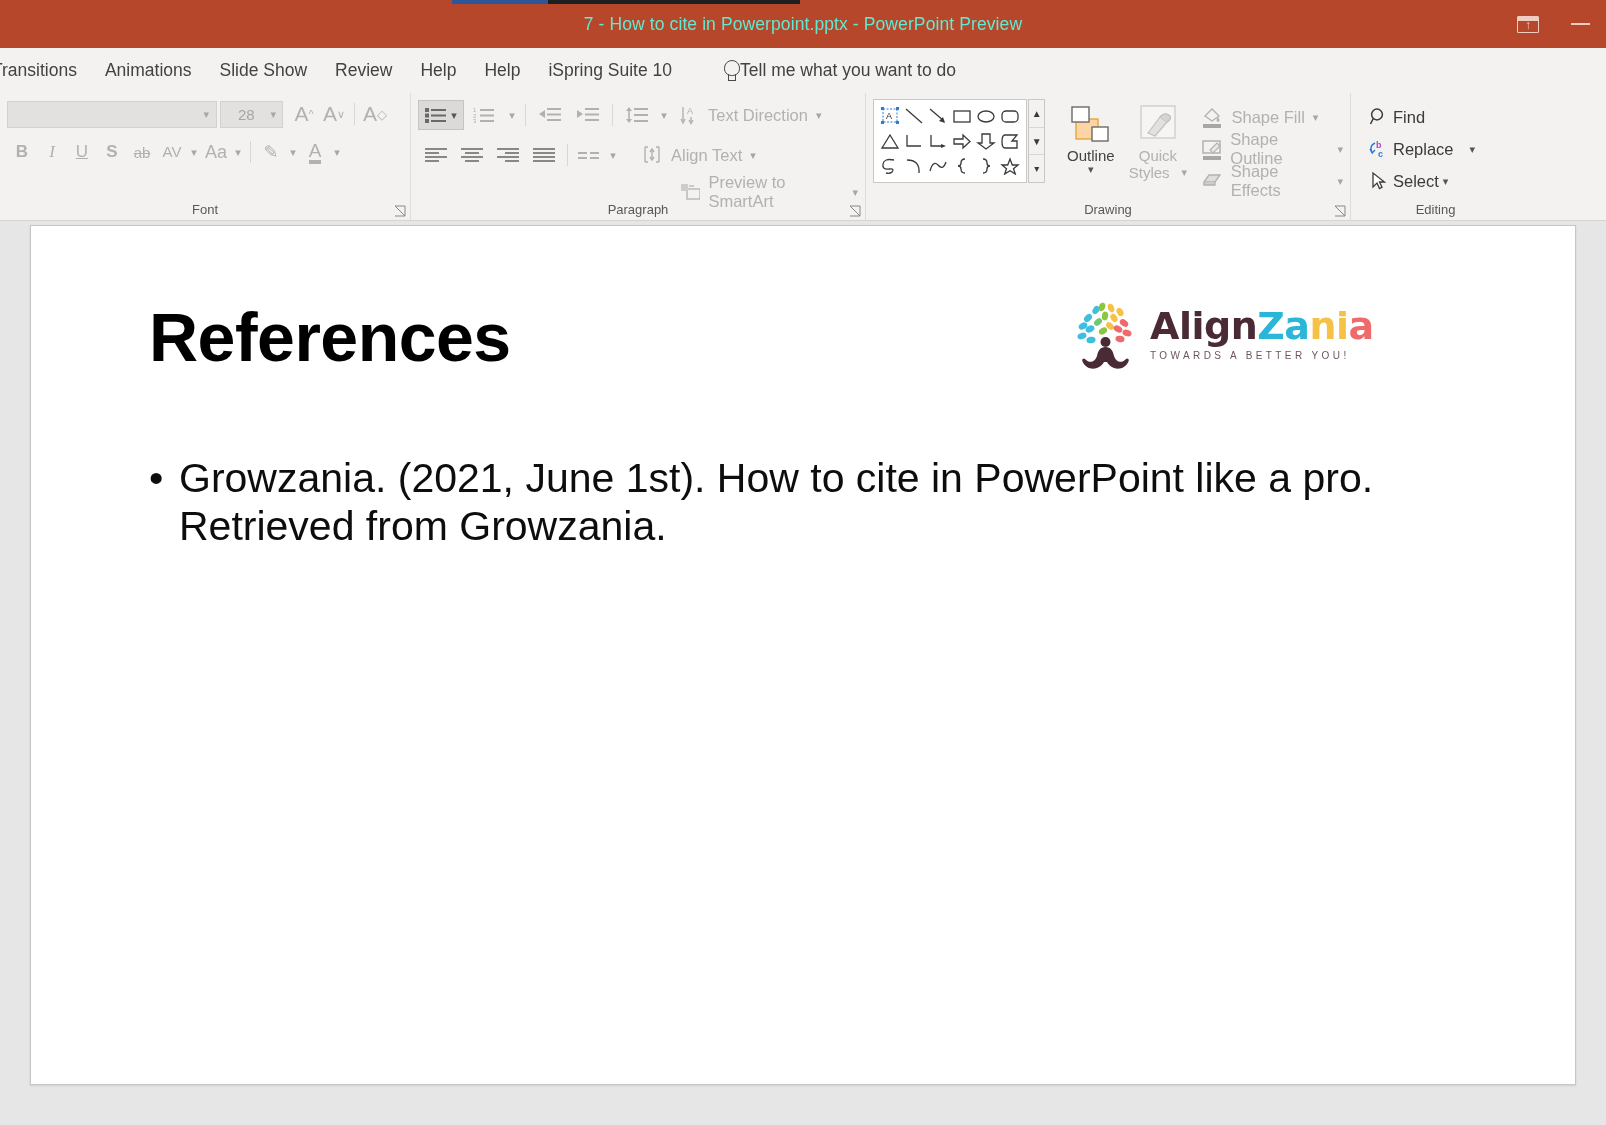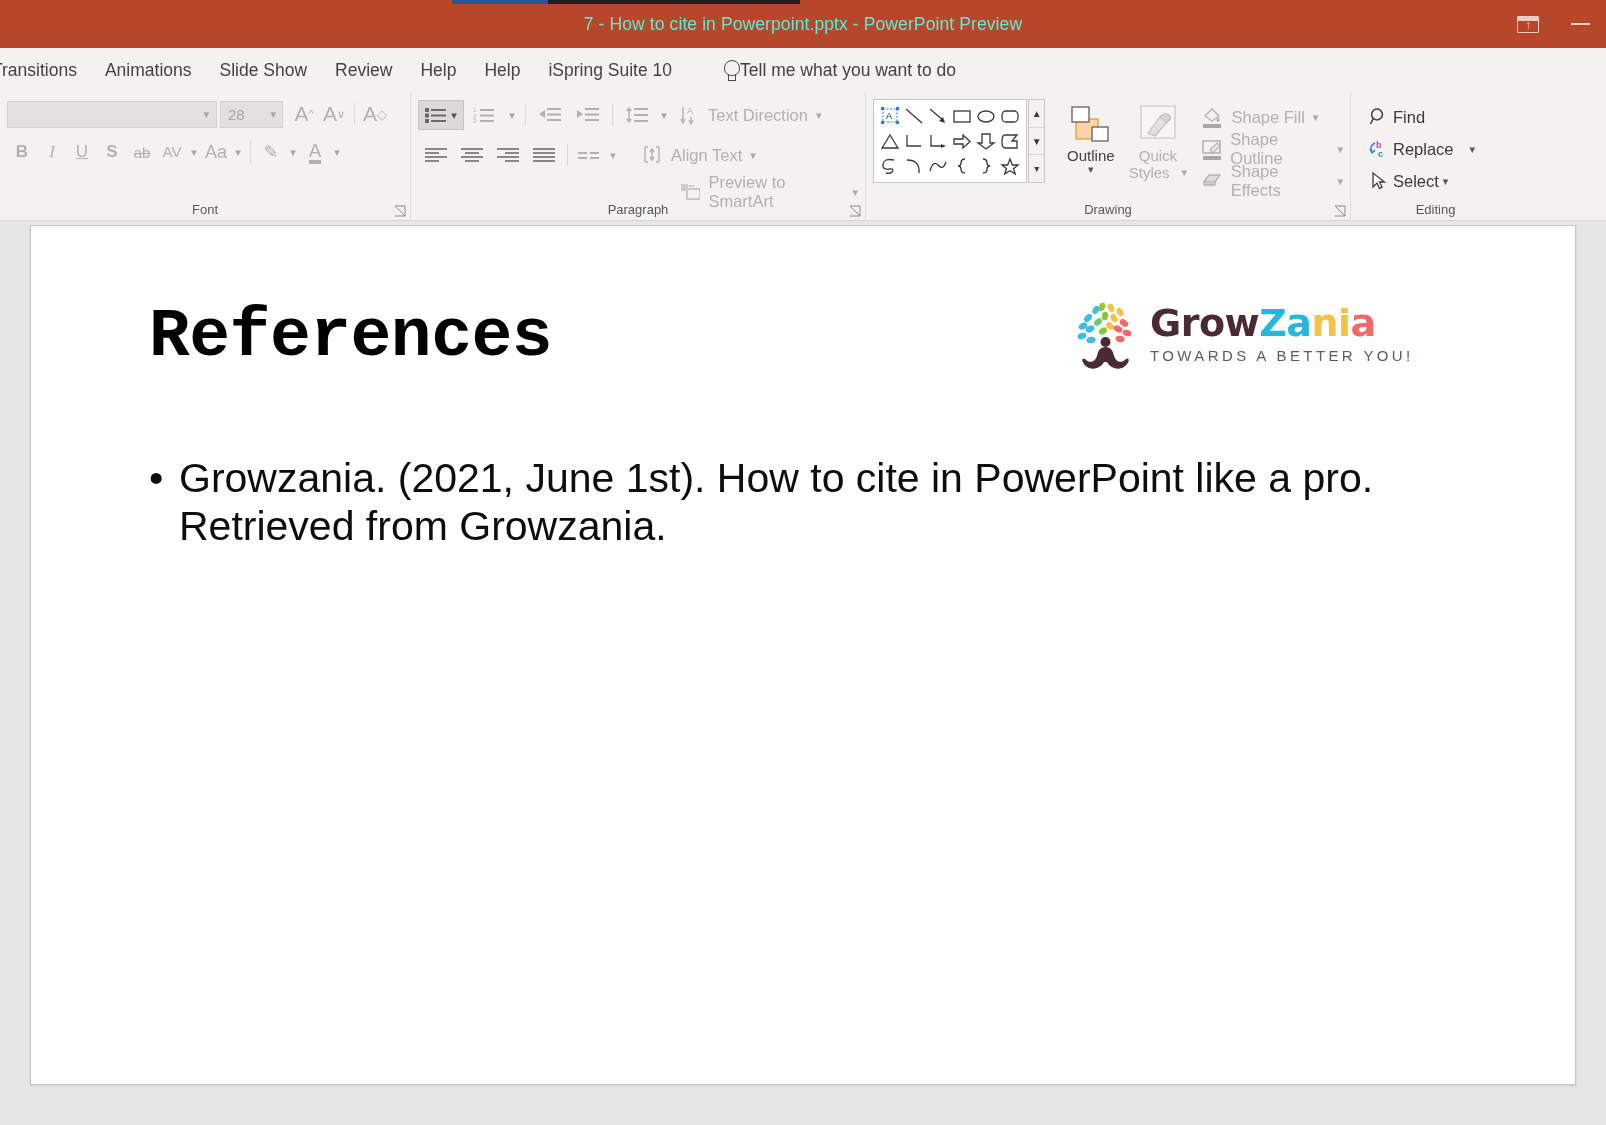--- a/index.html
+++ b/index.html
@@ -123,21 +123,21 @@
   .fontname-box {
     width: 210px; height: 27px;
     background: #e3e1df; border: 1px solid #d3d0ce;
     display: flex; align-items: center; justify-content: flex-end;
     padding-right: 7px;
   }
   .fontsize-box {
     width: 63px; height: 27px; margin-left: 3px;
     background: #e3e1df; border: 1px solid #d3d0ce;
     display: flex; align-items: center; justify-content: space-between;
-    padding: 0 6px 0 7px;
+    padding: 0 6px 0 17px;
     font-size: 15px; color: #a8a6a4;
   }
   .chev { font-size: 11px; color: #a8a6a4; line-height: 1; }
   .chev.dk { color: #555; }
   .ibtn {
     height: 30px; min-width: 30px;
     display: flex; align-items: center; justify-content: center;
     padding: 0 3px;
     font-size: 17px; color: #b3b1af;
   }
@@ -201,21 +201,21 @@
     width: 1546px; height: 860px;
     background: #fff;
     border: 1px solid #c8c6c4;
     box-shadow: 0 1px 2px rgba(0,0,0,.10);
     overflow: hidden;
   }
   .slide-title {
     position: absolute; left: 118px; top: 72px;
     font-size: 68px; font-weight: 700; color: #000;
     letter-spacing: -.5px;
-    font-family: Liberation Mono, monospace;
+    font-family: Liberation Sans, sans-serif;
   }
   .slide-body {
     position: absolute; left: 118px; top: 228px;
     width: 1290px;
     font-size: 41px; color: #0d0d0d;
     line-height: 1.18;
     font-family: "Liberation Sans", sans-serif;
   }
   .slide-body .bullet-row { display: flex; }
   .slide-body .bdot { width: 30px; flex: none; }
@@ -229,21 +229,21 @@
   .logo-text { display: flex; flex-direction: column; }
   .logo-word { font-size: 38px; font-weight: 700; letter-spacing: -.5px;
                font-family: "DejaVu Sans", sans-serif; line-height: 1; }
   .lw-grow { color: #4a2a35; }
   .lw-z { color: #29b6d8; }
   .lw-a1 { color: #29b6d8; }
   .lw-n { color: #f5c146; }
   .lw-i { color: #f5c146; }
   .lw-a2 { color: #ef6b6b; }
   .logo-tag {
-    font-size: 15px; color: #6b5560; letter-spacing: 3.4px;
+    font-size: 10px; color: #6b5560; letter-spacing: 3.4px;
     margin-top: 5px; font-family: "Liberation Sans", sans-serif;
   }
 </style>
 </head>
 <body>
 
 <div class="titlebar">
   <div class="tb-strip blue"></div>
   <div class="tb-strip dark"></div>
   <div class="tb-title">7 - How to cite in Powerpoint.pptx  -  PowerPoint Preview</div>
@@ -764,21 +764,21 @@
             <ellipse cx="44" cy="31" rx="4.6" ry="3.2" fill="#ef6b6b" transform="rotate(28 44 31)"></ellipse>
             <ellipse cx="53" cy="35" rx="4.6" ry="3.2" fill="#ef6b6b" transform="rotate(18 53 35)"></ellipse>
             <ellipse cx="46" cy="41" rx="4.6" ry="3.2" fill="#ef6b6b" transform="rotate(12 46 41)"></ellipse>
 
             <circle cx="31.5" cy="44" r="5" fill="#4a2a35"></circle>
             <path d="M31.5 49 C26 49 24 53 23 58 C21 64 16 66 11 61 C9.5 59.5 7.5 61 8.5 63.5 C12 72 24 74 30 64 L33 64 C39 74 51 72 54.5 63.5 C55.5 61 53.5 59.5 52 61 C47 66 42 64 40 58 C39 53 37 49 31.5 49 Z" fill="#4a2a35"></path>
           </g>
         </svg>
       </div>
       <div class="logo-text">
-        <div class="logo-word"><span class="lw-grow">Grow</span><span class="lw-z">Z</span><span class="lw-a1">a</span><span class="lw-n">n</span><span class="lw-i">i</span><span class="lw-a2">a</span></div>
+        <div class="logo-word"><span class="lw-grow">Align</span><span class="lw-z">Z</span><span class="lw-a1">a</span><span class="lw-n">n</span><span class="lw-i">i</span><span class="lw-a2">a</span></div>
         <div class="logo-tag">TOWARDS A BETTER YOU!</div>
       </div>
     </div>
 
     <div class="slide-body">
       <div class="bullet-row">
         <span class="bdot">•</span>
         <span>Growzania. (2021, June 1st). How to cite in PowerPoint like a pro. Retrieved from Growzania.</span>
       </div>
     </div>

